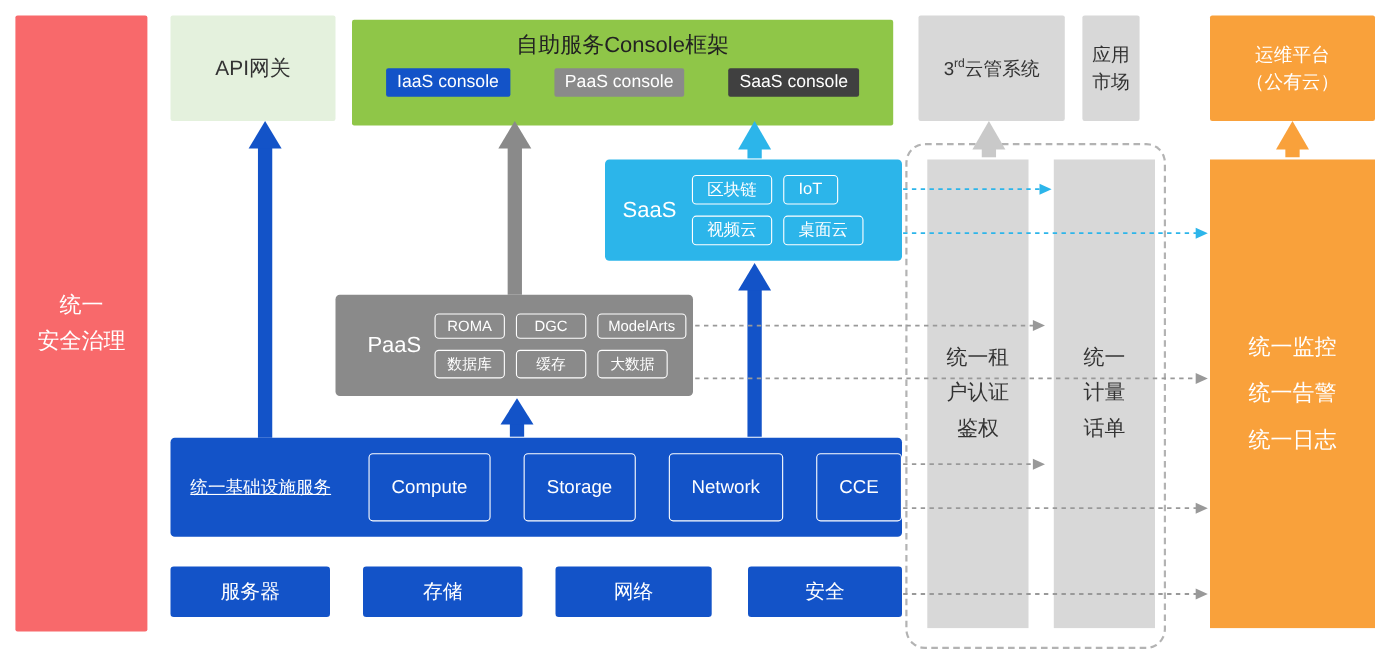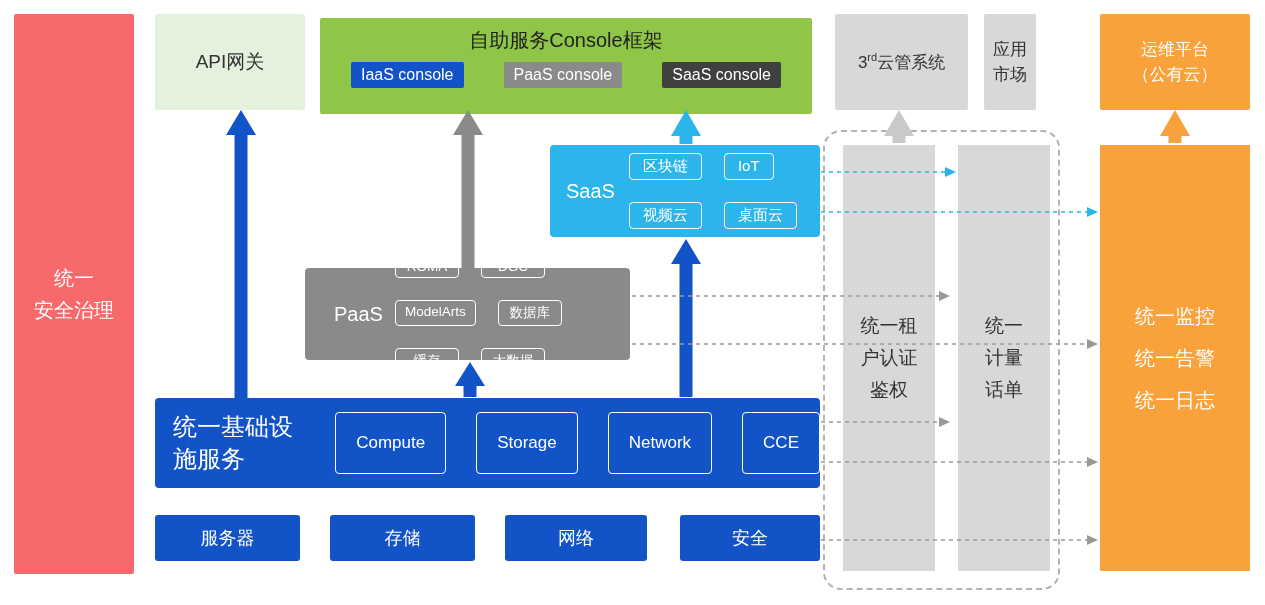--- a/index.html
+++ b/index.html
@@ -19,34 +19,34 @@
   .badge-iaas{background:#1353c8;}
   .badge-paas{background:#8a8a8a;}
   .badge-saas{background:#404040;}
   .third-party{left:835px;top:14px;width:133px;height:96px;background:#d8d8d8;color:#333;font-size:17px;border-radius:2px;}
   .app-market{left:984px;top:14px;width:52px;height:96px;background:#d8d8d8;color:#333;font-size:17px;line-height:1.5;border-radius:2px;}
   .ops-platform{left:1100px;top:14px;width:150px;height:96px;background:#f9a13b;color:#fff;font-size:17px;line-height:1.5;border-radius:2px;}
 
   
   .saas-box{left:550px;top:145px;width:270px;height:92px;background:#2cb5ea;border-radius:4px;display:flex;align-items:center;color:#fff;z-index:3;}
   .saas-label{font-size:20px;margin-left:16px;margin-right:14px;}
-  .pill-grid{display:flex;flex-wrap:wrap;gap:22px;align-content:center;}
+  .pill-grid{display:flex;flex-wrap:wrap;gap:10px;align-content:center;}
   .saas-grid{width:180px;}
   .pill{border:1.5px solid #fff;border-radius:4px;color:#fff;text-align:center;}
   .saas-pill{font-size:15px;padding:3px 13px;}
 
   
   .paas-box{left:305px;top:268px;width:325px;height:92px;background:#8a8a8a;border-radius:4px;display:flex;align-items:center;color:#fff;z-index:3;}
   .paas-label{font-size:20px;margin-left:29px;margin-right:12px;}
   .paas-grid{width:238px;}
   .paas-pill{font-size:13.5px;padding:3px 9px;min-width:44px;}
 
   
   .iaas-box{left:155px;top:398px;width:665px;height:90px;background:#1353c8;border-radius:4px;display:flex;align-items:center;color:#fff;z-index:3;}
-  .iaas-label{font-size:24px;margin-left:18px;margin-right:34px;}
+  .iaas-label{font-size:16px;margin-left:18px;margin-right:34px;text-decoration:underline;}
   .iaas-badges{display:flex;gap:30px;}
   .iaas-pill{font-size:17px;padding:20px 20px;}
 
   
   .hw-box{top:515px;height:46px;background:#1353c8;color:#fff;font-size:18px;border-radius:3px;z-index:3;}
 
   
   .dashed-frame{left:823px;top:130px;width:237px;height:460px;border:2px dashed #b3b3b3;border-radius:18px;z-index:1;}
   .tenant-bar{left:843px;top:145px;width:92px;height:426px;background:#d8d8d8;color:#333;font-size:19px;line-height:1.7;z-index:2;}
   .meter-bar{left:958px;top:145px;width:92px;height:426px;background:#d8d8d8;color:#333;font-size:19px;line-height:1.7;z-index:2;}

